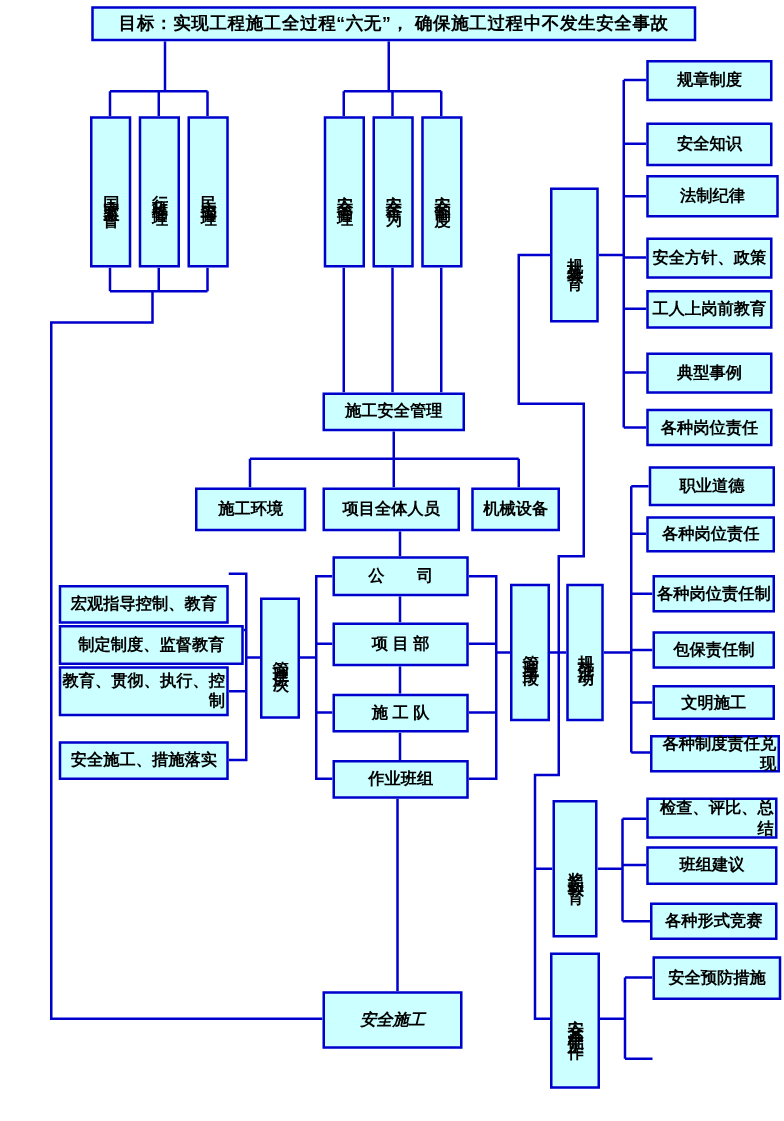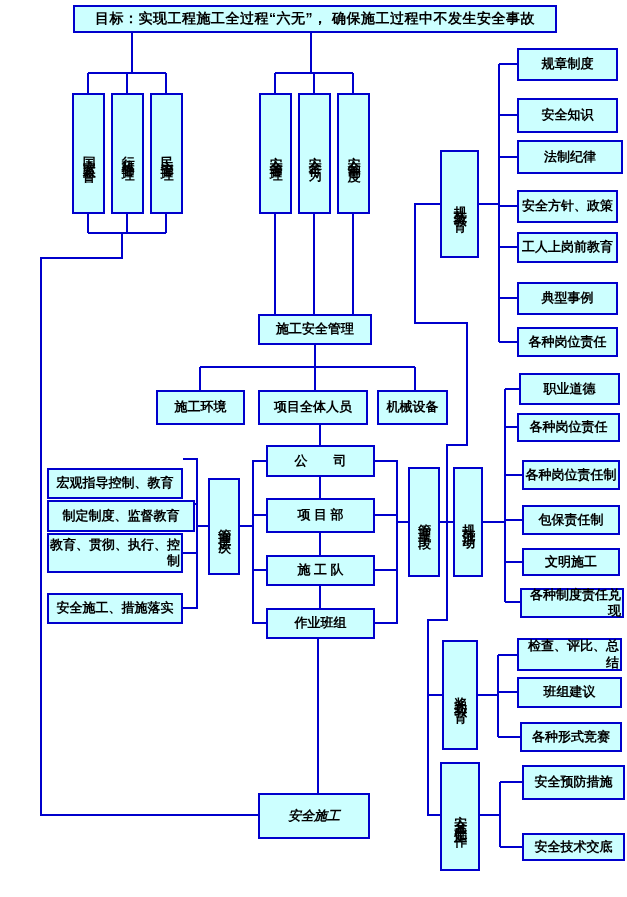--- a/index.html
+++ b/index.html
@@ -147,15 +147,14 @@
     <div class="node" style="left: 522px; top: 460px; width: 98px; height: 30px;">各种岗位责任制</div>
     <div class="node" style="left: 522px; top: 505px; width: 98px; height: 30px;">包保责任制</div>
     <div class="node" style="left: 522px; top: 548px; width: 98px; height: 28px;">文明施工</div>
     <div class="node" style="left: 520px; top: 588px; width: 104px; height: 30px;">各种制度责任兑现</div>
     <div class="node vertical" style="left: 442px; top: 640px; width: 36px; height: 110px;">奖罚教育</div>
     <div class="node" style="left: 517px; top: 638px; width: 105px; height: 33px;">检查、评比、总结</div>
     <div class="node" style="left: 517px; top: 677px; width: 105px; height: 31px;">班组建议</div>
     <div class="node" style="left: 520px; top: 722px; width: 102px; height: 30px;">各种形式竞赛</div>
     <div class="node vertical" style="left: 440px; top: 762px; width: 40px; height: 109px;">安全基础工作</div>
     <div class="node" style="left: 522px; top: 765px; width: 103px; height: 35px;">安全预防措施</div>
-    <div class="node" style="left: 522px; top: 833px; width: 103px; height: 28px;">安全技术交底</div>
     <div class="node" style="left: 258px; top: 793px; width: 112px; height: 46px; font-style: italic;">安全施工</div>
   </div>
 
 </body></html>

